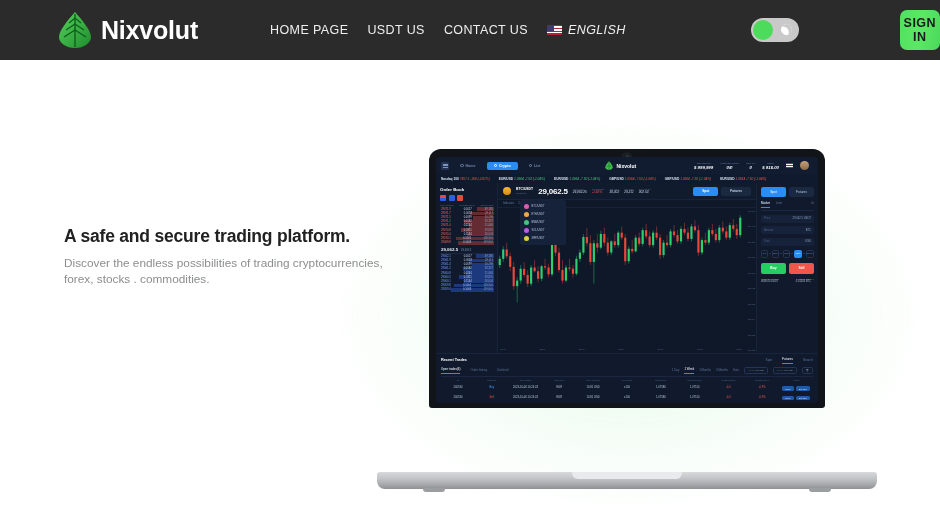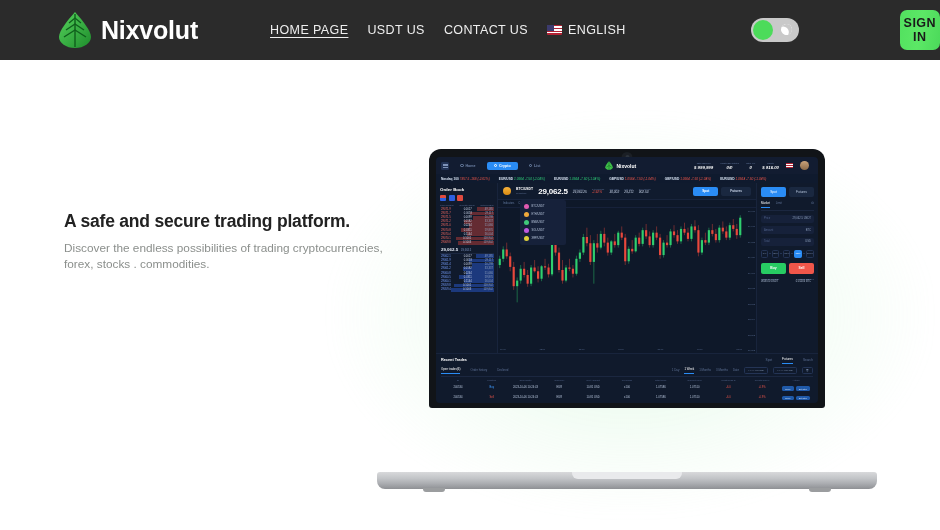--- a/index.html
+++ b/index.html
@@ -19,22 +19,22 @@
   .brand{ display:flex; align-items:center; gap:9px; margin-left:58px; }
   .logo-mark{ width:34px; height:38px; position:relative; display:block; }
   .brand-name{
     color:#ffffff; font-size:25px; font-weight:600; letter-spacing:-0.2px;
   }
   .nav{ display:flex; align-items:center; gap:19px; margin-left:72px; }
   .nav a{
     color:#efefef; font-size:12.5px; letter-spacing:.4px;
     text-decoration:none; white-space:nowrap;
   }
-  .nav a.active{ text-decoration:underline; text-underline-offset:3px; }
-  .lang{ display:flex; align-items:center; gap:6px; }
+  .nav a.active{ text-underline-offset:3px; }
+  .lang{ display:flex; align-items:center; gap:6px;font-style:italic; }
   .flag{
     width:15px; height:10px; display:inline-block;
     background:
       linear-gradient(to bottom,
         #b22234 0 14%, #ffffff 14% 28%, #b22234 28% 42%, #ffffff 42% 56%,
         #b22234 56% 70%, #ffffff 70% 84%, #b22234 84% 100%);
     position:relative; border-radius:1px;
   }
   .flag::before{
     content:""; position:absolute; left:0; top:0; width:7px; height:5.6px;
@@ -71,21 +71,21 @@
     filter:blur(6px);
   }
 
   
   .hero{ position:absolute; left:64px; top:125px; width:350px; }
   .hero h1{
     font-size:40px; line-height:46px; color:#222222; font-weight:700;
     letter-spacing:-0.6px;
   }
   .hero h2{
-    margin-top:26px; font-size:17.5px; color:#222222; font-weight:700;
+    margin-top:41px; font-size:17.5px; color:#222222; font-weight:700;
     letter-spacing:-0.2px;
   }
   .hero p{
     margin-top:8px; font-size:11.8px; line-height:16px; color:#8b8f8c;
     max-width:330px;
   }
   .cta{
     margin-top:27px; width:203px; height:41px; border:none; border-radius:8px;
     background:linear-gradient(100deg,#5ae268 0%,#52e861 45%,#41d751 100%);
     color:#1d1d1d; font-size:12.5px; font-weight:700; letter-spacing:.6px;

